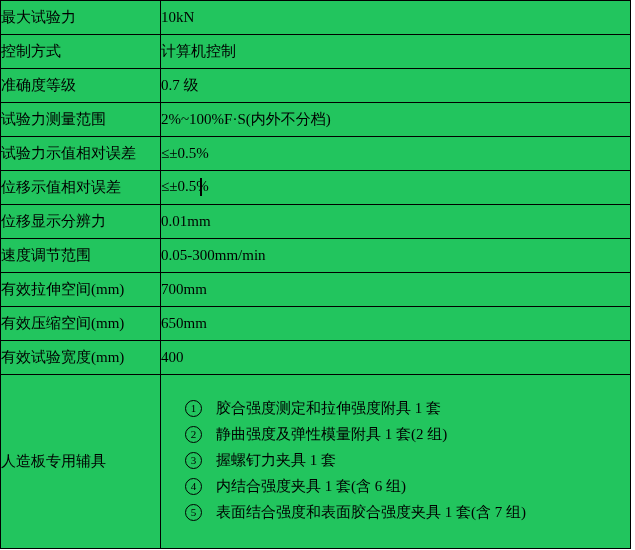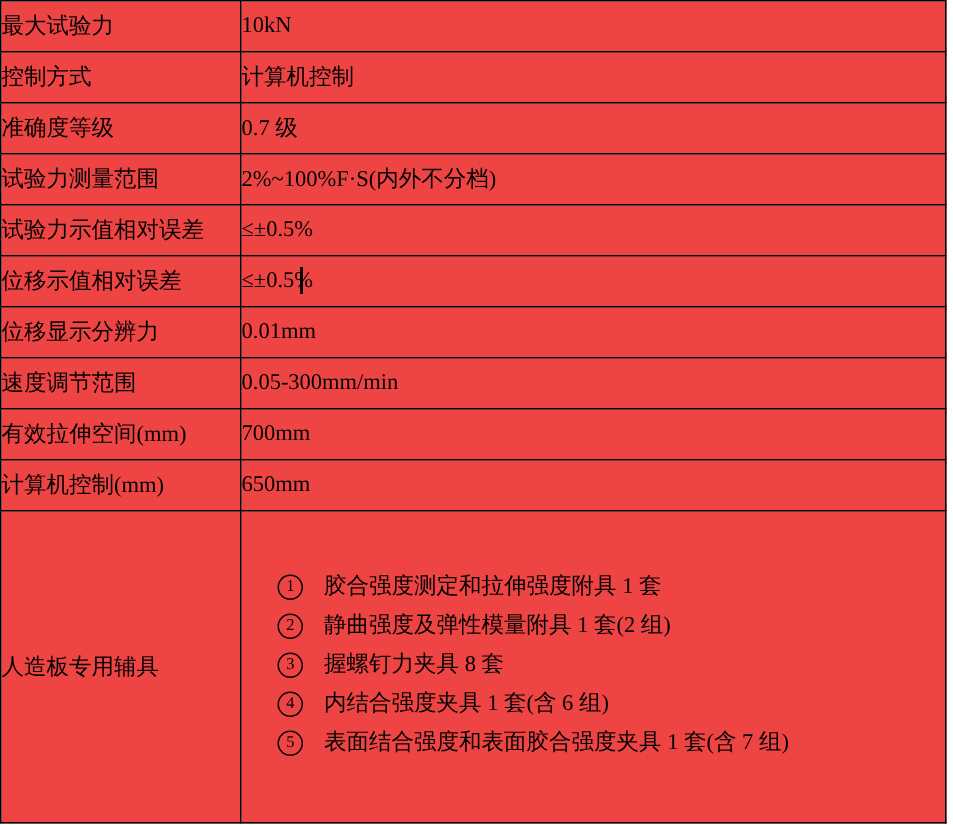--- a/index.html
+++ b/index.html
@@ -23,21 +23,21 @@
     width: 631px;
     height: 549px;
     border-collapse: collapse;
     table-layout: fixed;
     font-size: 15px;
   }
   table.spec td {
     border: 1.5px solid #000000;
     padding: 0;
     vertical-align: middle;
-    background: #ef4444;
+    background: #22c55e;
   }
   col.c1 { width: 160px; }
   tr.spec-row { height: 34px; }
   td.label {
     text-align: left;
     padding-left: 8px;
     padding-right: 4px;
     white-space: nowrap;
   }
   td.value {
@@ -121,38 +121,42 @@
       </tr>
       <tr class="spec-row">
         <td class="label">速度调节范围</td>
         <td class="value">0.05-300mm/min</td>
       </tr>
       <tr class="spec-row">
         <td class="label">有效拉伸空间(mm)</td>
         <td class="value">700mm</td>
       </tr>
       <tr class="spec-row">
-        <td class="label">计算机控制(mm)</td>
+        <td class="label">有效压缩空间(mm)</td>
         <td class="value">650mm</td>
+      </tr>
+      <tr class="spec-row">
+        <td class="label">有效试验宽度(mm)</td>
+        <td class="value">400</td>
       </tr>
       <tr>
         <td class="label">人造板专用辅具</td>
         <td class="acc-cell">
           <div class="acc-list">
             <div class="acc-item">
               <span class="circ">1</span>
               <span>胶合强度测定和拉伸强度附具 1 套</span>
             </div>
             <div class="acc-item">
               <span class="circ">2</span>
               <span>静曲强度及弹性模量附具 1 套(2 组)</span>
             </div>
             <div class="acc-item">
               <span class="circ">3</span>
-              <span>握螺钉力夹具 8 套</span>
+              <span>握螺钉力夹具 1 套</span>
             </div>
             <div class="acc-item">
               <span class="circ">4</span>
               <span>内结合强度夹具 1 套(含 6 组)</span>
             </div>
             <div class="acc-item">
               <span class="circ">5</span>
               <span>表面结合强度和表面胶合强度夹具 1 套(含 7 组)</span>
             </div>
           </div>

